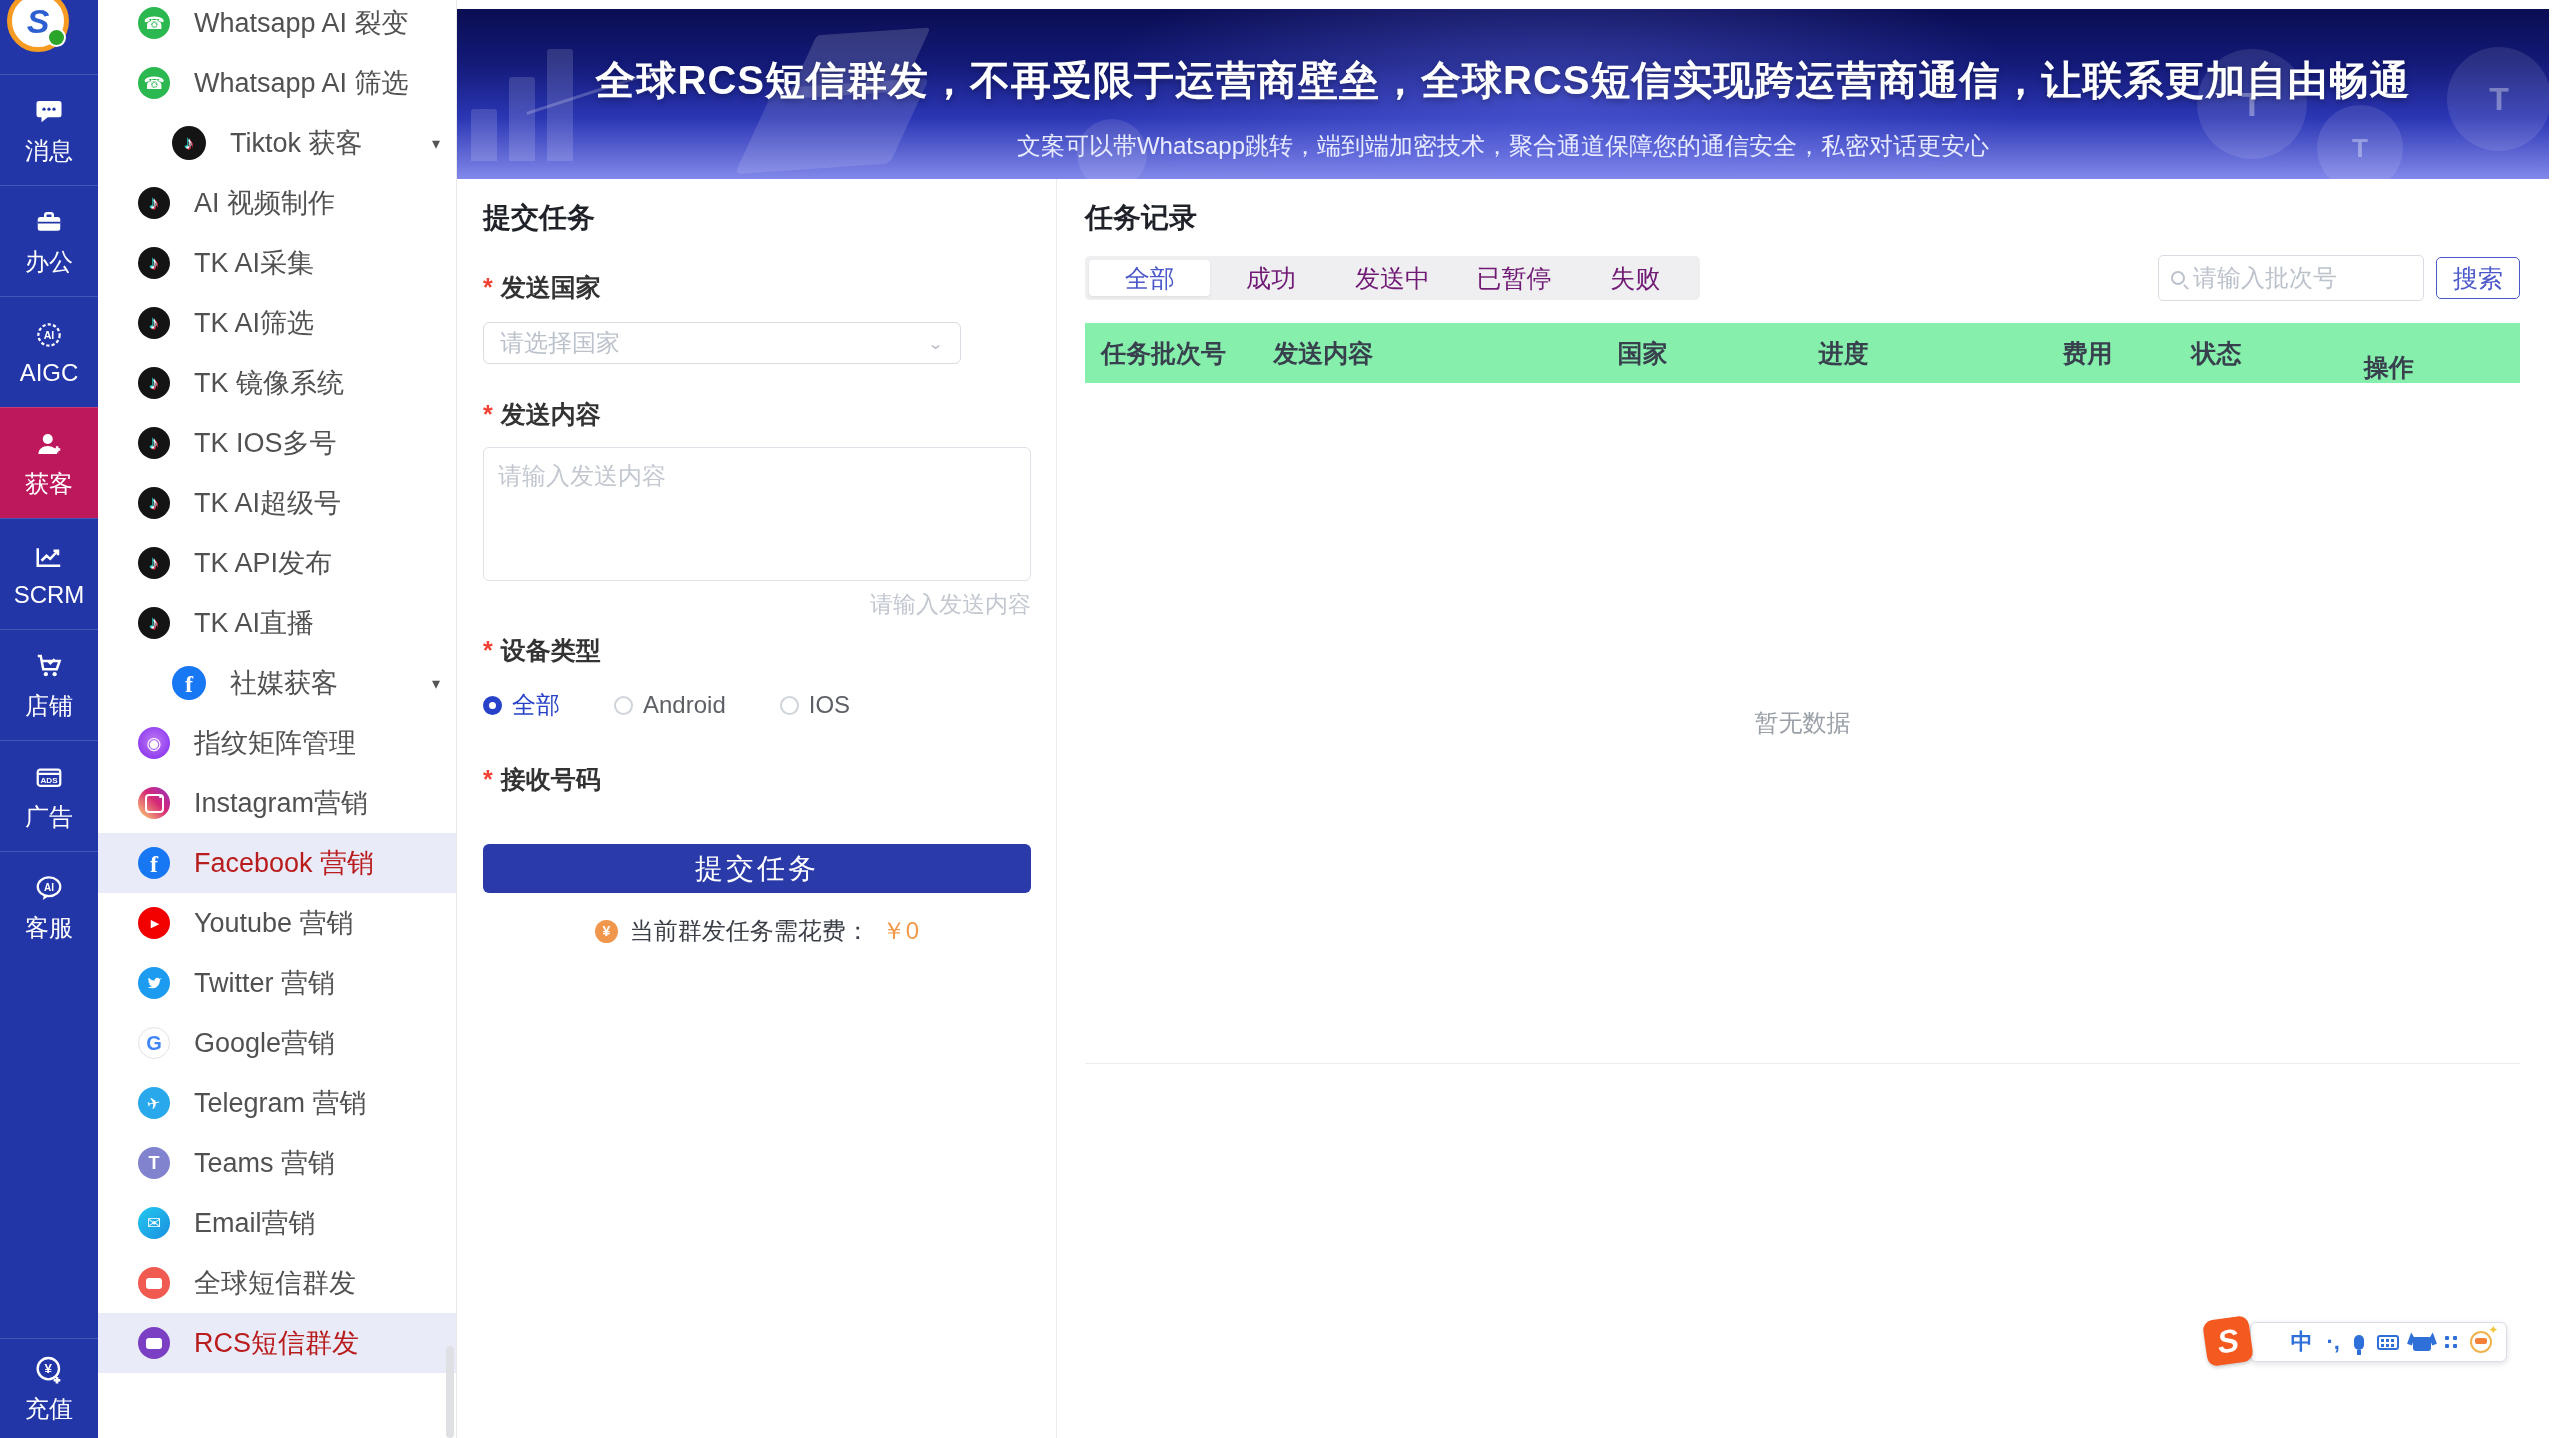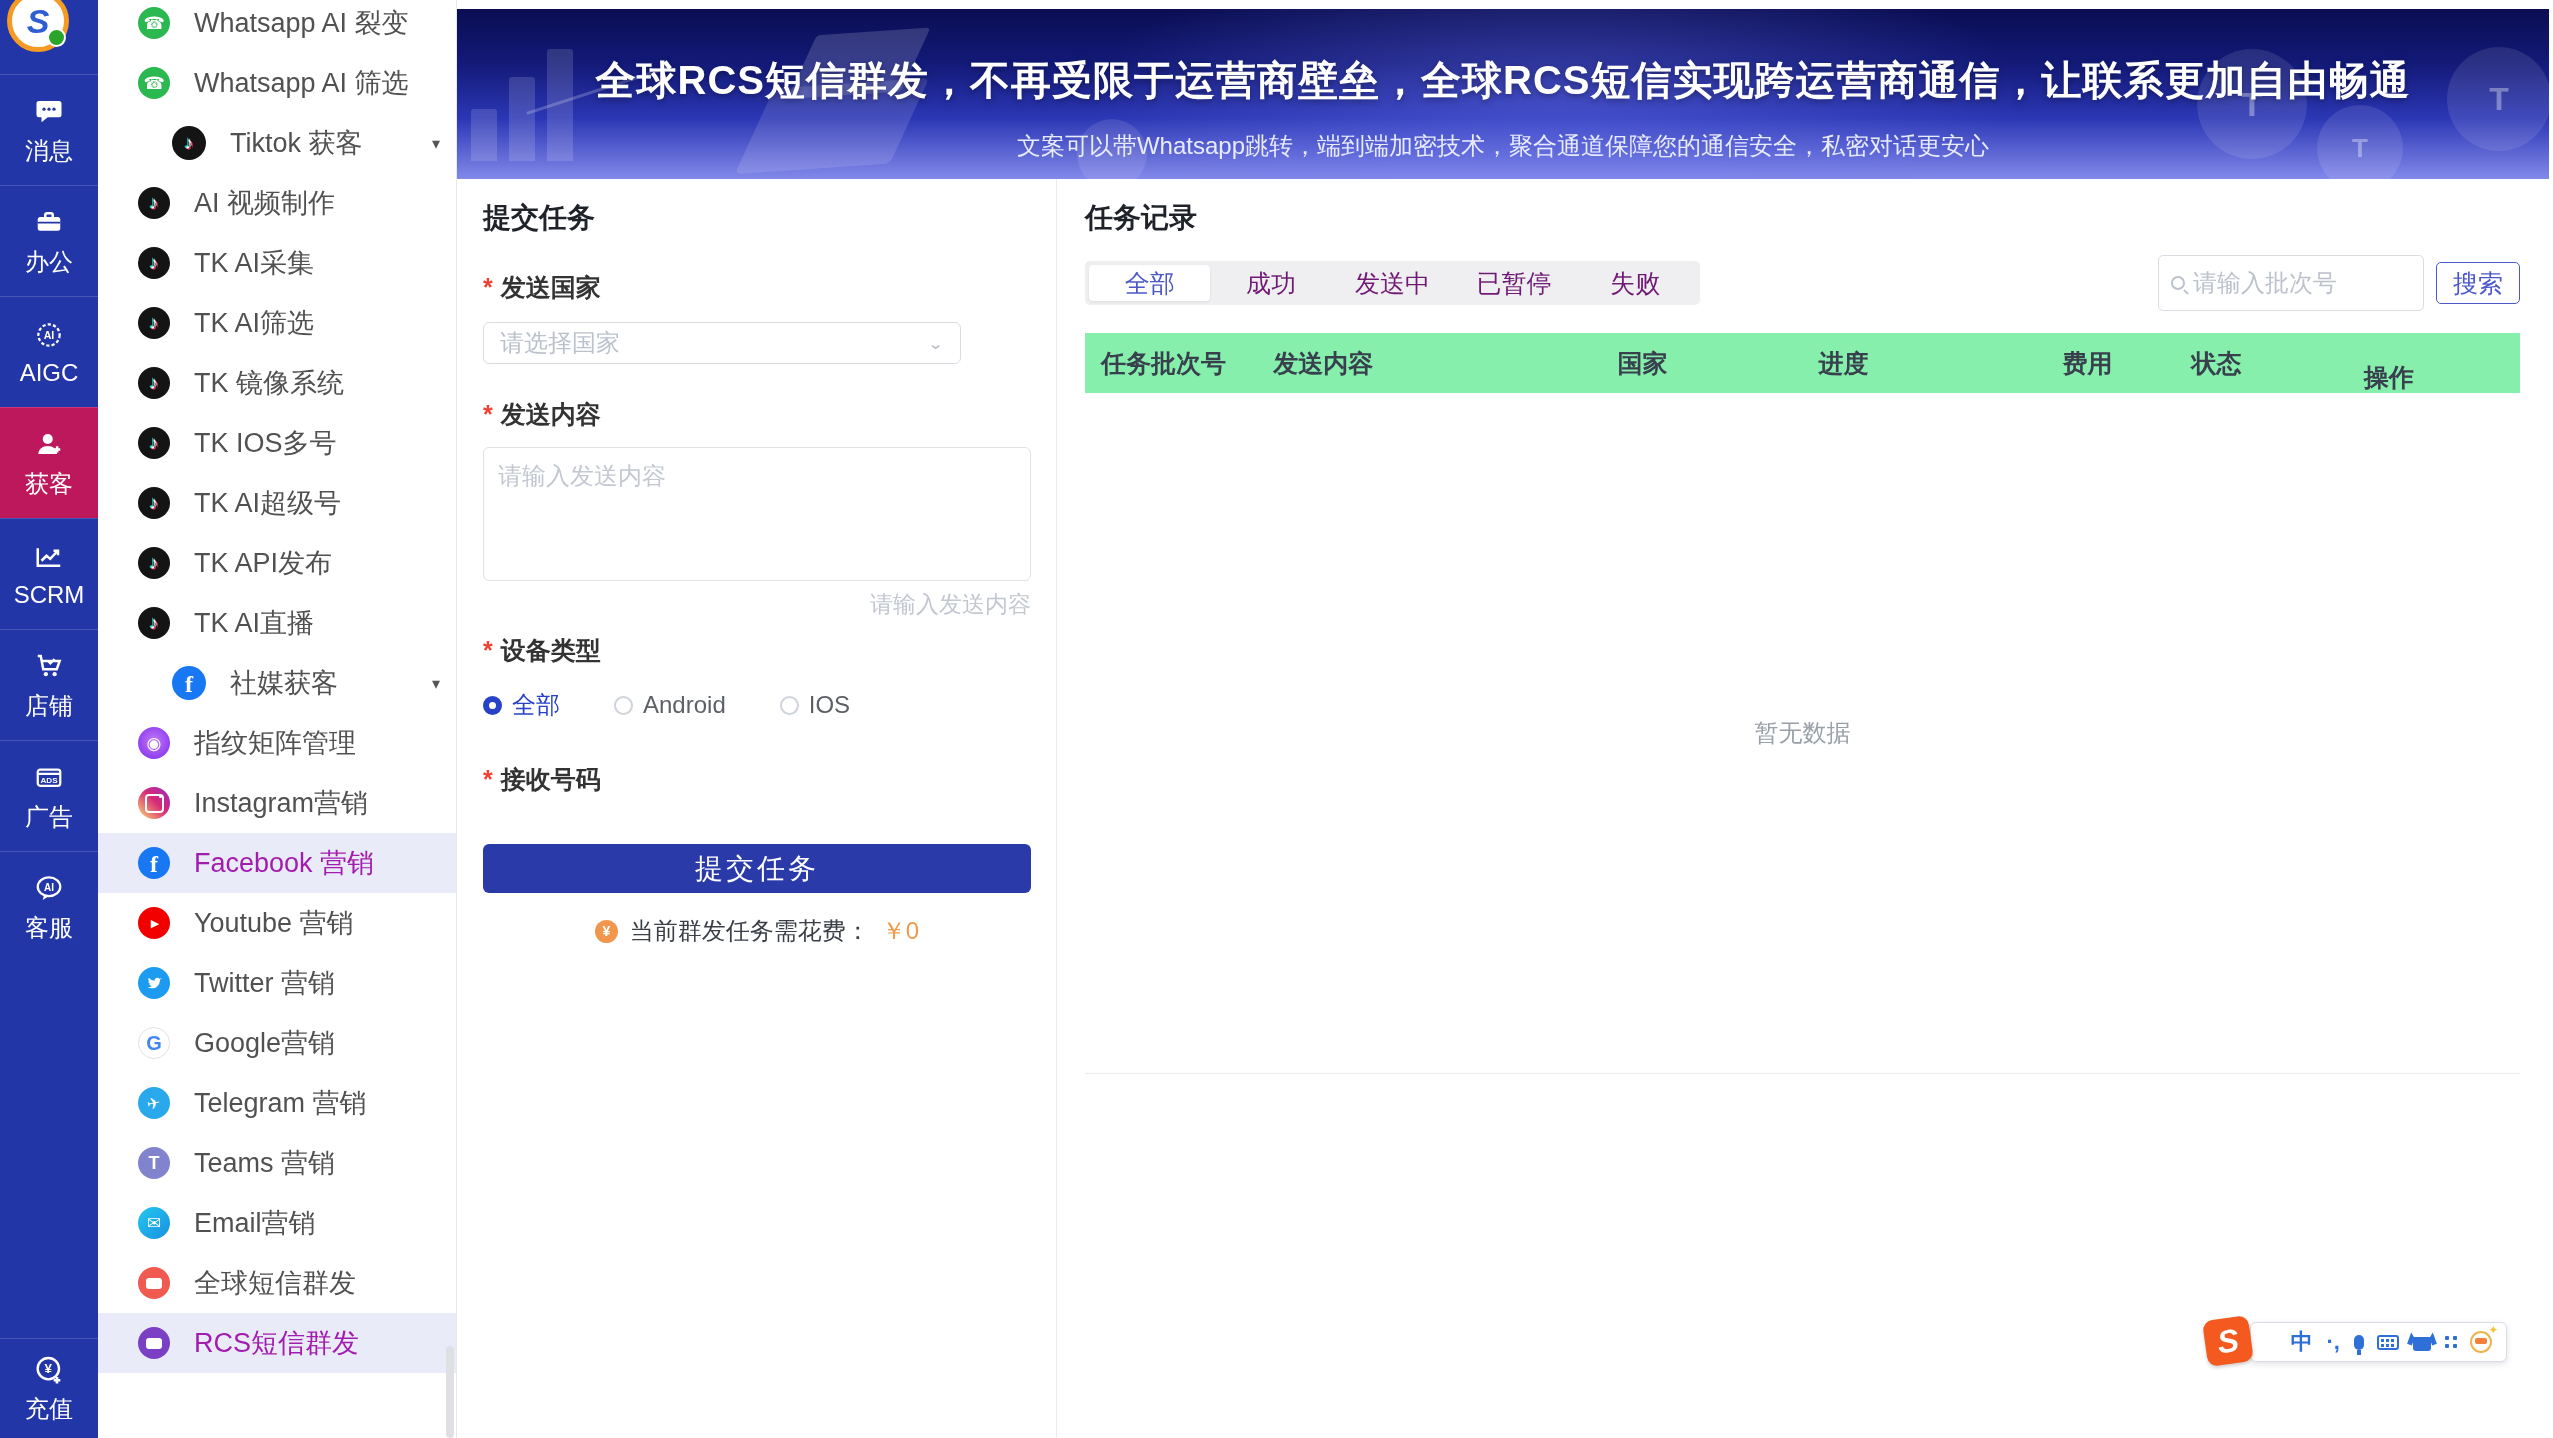--- a/index.html
+++ b/index.html
@@ -18,21 +18,21 @@
   .rail-spacer { flex:1; }
   .rail-bottom { height:100px; border-top:1px solid rgba(255,255,255,.16); display:flex; flex-direction:column; align-items:center; justify-content:center; gap:6px; cursor:pointer; }
   .ric { width:34px; height:34px; display:flex; align-items:center; justify-content:center; }
 
   
   .sidebar { position:absolute; left:98px; top:0; width:359px; height:1438px; background:#fff; border-right:1px solid #e8e8e8; overflow:hidden; }
   .s-list { margin-top:-7px; }
   .s-item { height:60px; display:flex; align-items:center; position:relative; cursor:pointer; padding-left:40px; }
   .s-item.top { padding-left:26px;margin-left:48px; }
   .s-item.selected { background:#e9ebf8; }
-  .s-item.selected .s-label { color:#a21caf; }
+  .s-item.selected .s-label { color:#b91c1c; }
   .s-label { font-size:27px; color:#515151; margin-left:24px; white-space:nowrap; }
   .caret { position:absolute; right:16px; top:50%; transform:translateY(-50%); font-size:16px; color:#555; }
   .s-scrollbar { position:absolute; right:2px; bottom:0; width:8px; height:92px; border-radius:4px; background:#dfe0e4; }
 
   
   .bi { width:32px; height:32px; min-width:32px; border-radius:50%; display:flex; align-items:center; justify-content:center; color:#fff; position:relative; }
   .s-item.top .bi { width:34px; height:34px; min-width:34px; }
   .bi-wa { background:#2bb850; } .bi-wa::before { content:"☎"; font-size:17px; }
   .bi-tt { background:#141414; } .bi-tt::before { content:"♪"; font-size:18px; text-shadow:1.5px 1px 0 rgba(254,44,85,.85), -1.5px -1px 0 rgba(37,244,238,.85); }
   .bi-fb { background:#1877f2; } .bi-fb::before { content:"f"; font-family:"Liberation Serif",serif; font-size:24px; font-weight:bold; margin-top:3px; }
@@ -88,21 +88,21 @@
   .fee-text { font-size:24px; color:#3a3f47; }
   .fee-val { font-size:24px; color:#f2994a; }
 
   
   .tasks { position:absolute; left:1057px; top:179px; right:0; bottom:0; background:#fff; padding:20px 33px 0 28px; }
   .controls { margin-top:18px; display:flex; align-items:center; }
   .tabs { width:615px; height:44px; background:#efeff1; border-radius:5px; padding:4px; display:flex; }
   .tab { flex:1; display:flex; align-items:center; justify-content:center; font-size:25px; color:#701a75; border-radius:4px; cursor:pointer; }
   .tab.active { background:#fff; color:#4b58c8; box-shadow:0 1px 3px rgba(0,0,0,.08); }
   .controls-spacer { flex:1; }
-  .search-box { width:266px; height:56px; border:1px solid #d9dce3; border-radius:5px; display:flex; align-items:center; padding:0 12px; gap:8px; }
+  .search-box { width:266px; height:46px; border:1px solid #d9dce3; border-radius:5px; display:flex; align-items:center; padding:0 12px; gap:8px; }
   .mag { width:14px; height:14px; border:2px solid #bcc2cc; border-radius:50%; position:relative; flex:none; }
   .mag::after { content:""; position:absolute; width:2px; height:6px; background:#bcc2cc; left:12px; top:11px; transform:rotate(-45deg); }
   .search-input { border:none; outline:none; flex:1; font-size:24px; color:#333; font-family:inherit; min-width:0; }
   .search-input::placeholder { color:#bcc2cc; }
   .search-btn { margin-left:12px; width:84px; height:42px; background:#fff; border:1px solid #4b58c8; color:#4b58c8; font-size:25px; border-radius:5px; cursor:pointer; font-family:inherit; }
   .thead { margin-top:22px; height:60px; background:#86efac; display:flex; align-items:center; }
   .th { font-size:25px; font-weight:bold; color:#38404e; padding-left:16px; }
   .c1{width:12%;} .c2{width:24%;} .c3{width:14%;} .c4{width:17%;} .c5{width:9%;} .c6{width:12%;} .c7{width:12%;margin-top:28px;}
   .empty { height:681px; display:flex; align-items:center; justify-content:center; border-bottom:1px solid #ececec; }
   .empty-text { font-size:24px; color:#9aa0a8; }

